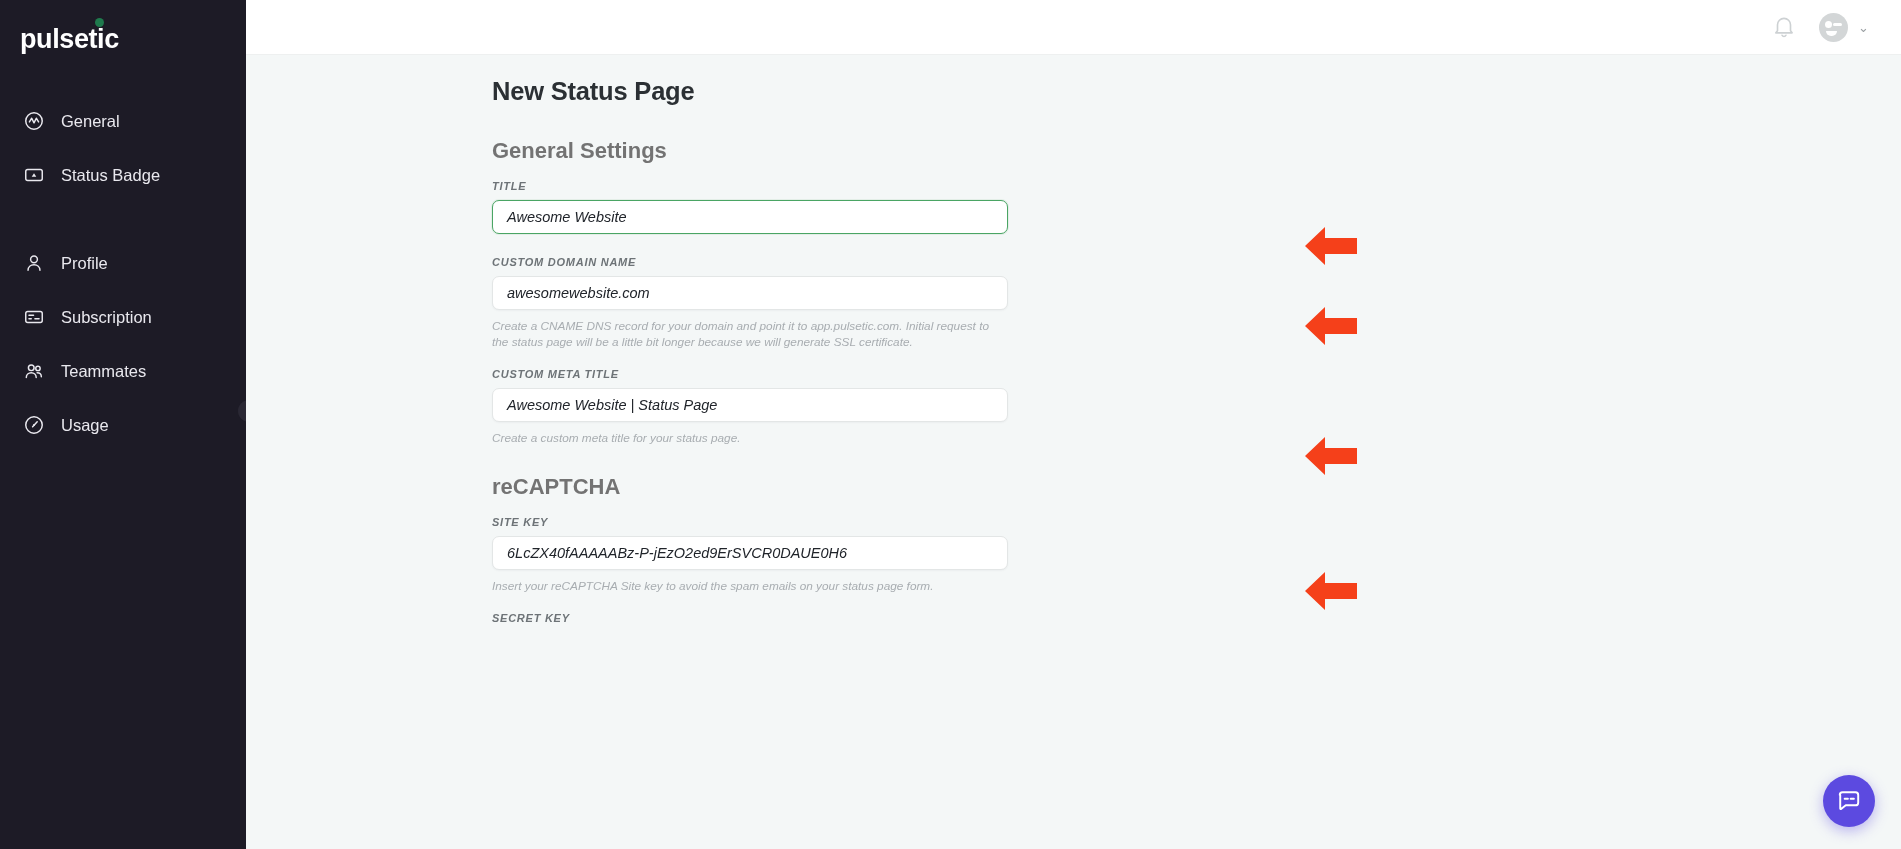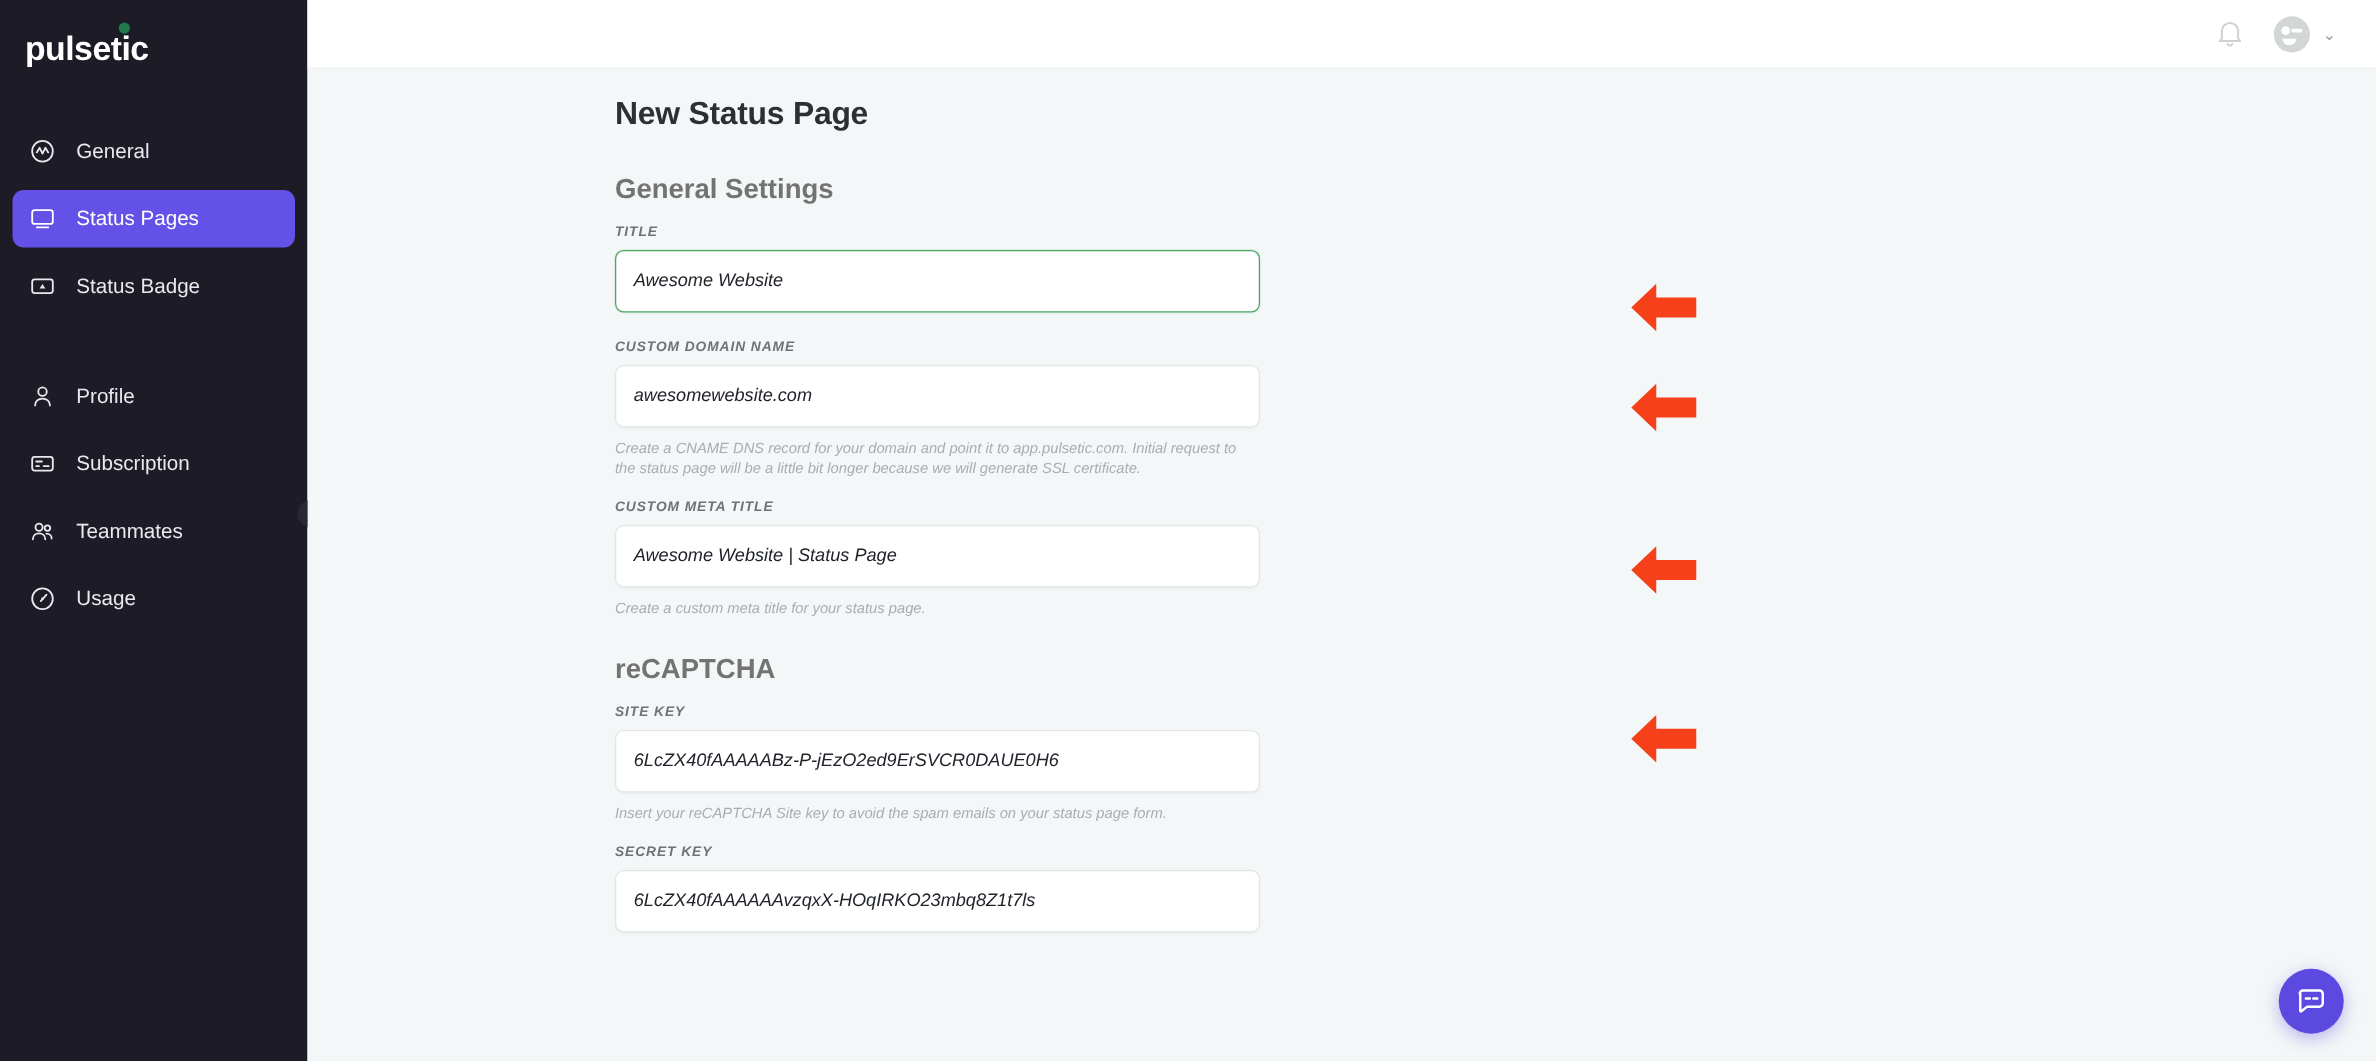--- a/index.html
+++ b/index.html
@@ -132,21 +132,21 @@
     display: block;
     font-size: 11px;
     font-weight: 700;
     letter-spacing: 0.75px;
     color: #6d7377;
     text-transform: uppercase;
     margin-bottom: 8px;
   }
   .input {
     width: 516px;
-    height: 50px;
+    height: 34px;
     background: #ffffff;
     border: 1px solid #e3e6e6;
     border-radius: 7px;
     display: flex;
     align-items: center;
     padding: 0 14px;
     font-size: 14.5px;
     color: #20242a;
     box-shadow: 0 1px 2px rgba(16,24,40,0.04);
   }
@@ -226,29 +226,20 @@
       <div class="nav-item">
         <span class="ico">
           <svg width="22" height="22" viewBox="0 0 24 24" fill="none" stroke="#e9e8ee" stroke-width="1.6">
             <circle cx="12" cy="12" r="9"></circle>
             <path d="M7 13l2.5-4 2.5 5 2.5-5L17 13" stroke-linecap="round" stroke-linejoin="round"></path>
           </svg>
         </span>
         <span>General</span>
       </div>
 
-      <div class="nav-item active">
-        <span class="ico">
-          <svg width="22" height="22" viewBox="0 0 24 24" fill="none" stroke="#ffffff" stroke-width="1.6">
-            <rect x="3" y="4.5" width="18" height="12" rx="2.2"></rect>
-            <path d="M7 19.5h10" stroke-linecap="round"></path>
-          </svg>
-        </span>
-        <span>Status Pages</span>
-      </div>
 
       <div class="nav-item">
         <span class="ico">
           <svg width="22" height="22" viewBox="0 0 24 24" fill="none" stroke="#e9e8ee" stroke-width="1.6">
             <rect x="3" y="6" width="18" height="12" rx="2.2"></rect>
             <path d="M9.5 14l2.5-4 2.5 4z" fill="#e9e8ee" stroke="none"></path>
           </svg>
         </span>
         <span>Status Badge</span>
       </div>
@@ -350,21 +341,20 @@
           <h2 class="section recaptcha">reCAPTCHA</h2>
 
           <div class="field tight">
             <label class="field-label">SITE KEY</label>
             <div class="input">6LcZX40fAAAAABz-P-jEzO2ed9ErSVCR0DAUE0H6</div>
             <div class="help">Insert your reCAPTCHA Site key to avoid the spam emails on your status page form.</div>
           </div>
 
           <div class="field">
             <label class="field-label">SECRET KEY</label>
-            <div class="input">6LcZX40fAAAAAAvzqxX-HOqIRKO23mbq8Z1t7ls</div>
           </div>
 
           <div style="height:120px"></div>
         </div>
       </div>
 
       <div class="arrow" style="left:1057px; top:168px;">
         <svg width="56" height="46" viewBox="0 0 56 46">
           <path d="M2 23 L22 4 L22 15 L54 15 L54 31 L22 31 L22 42 Z" fill="#f5401a"></path>
         </svg>

